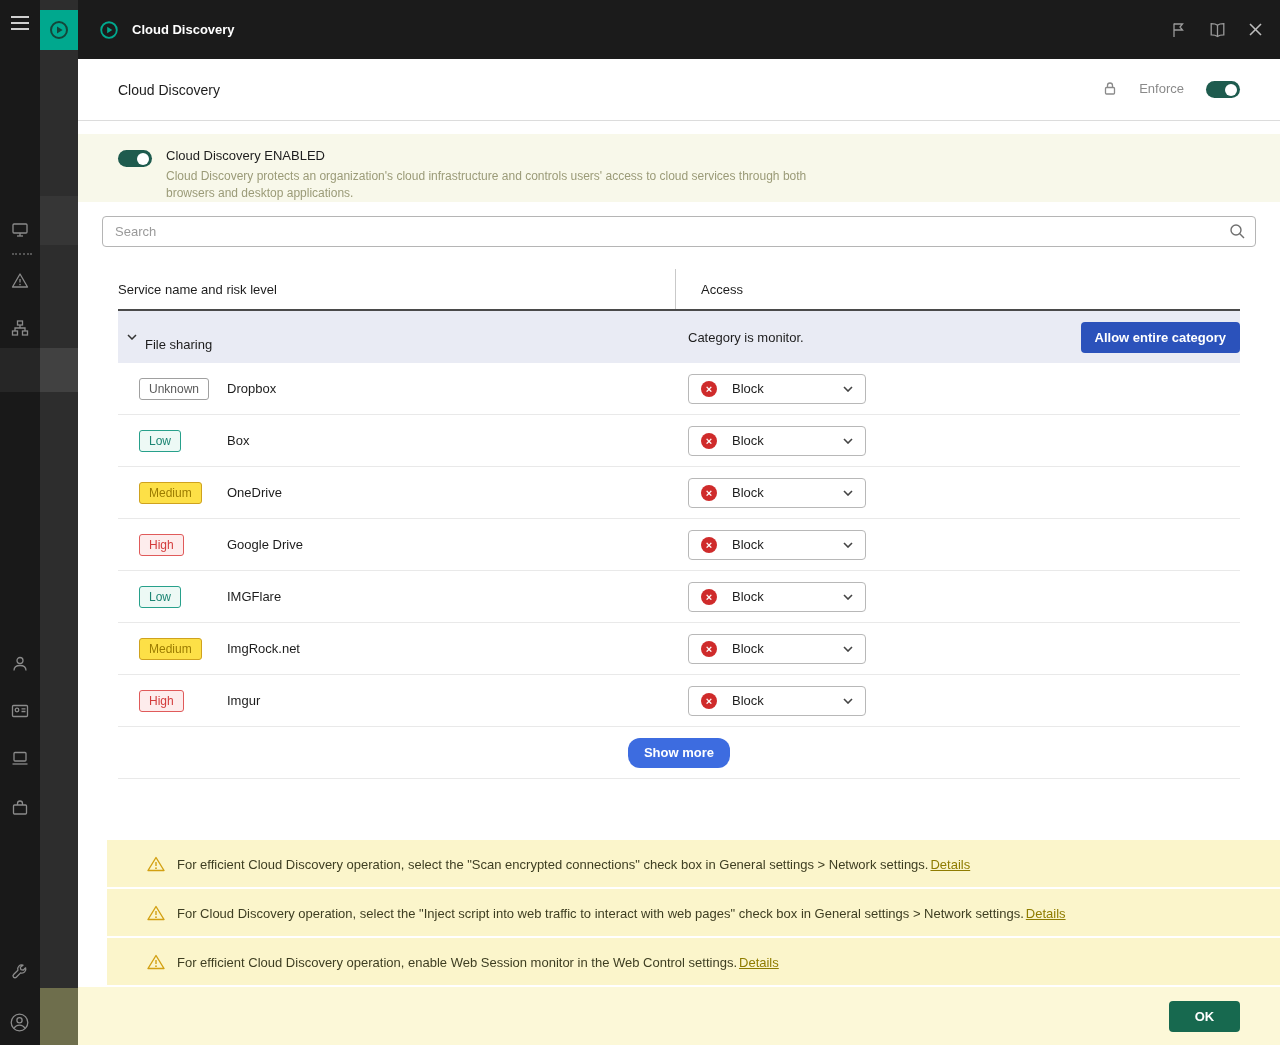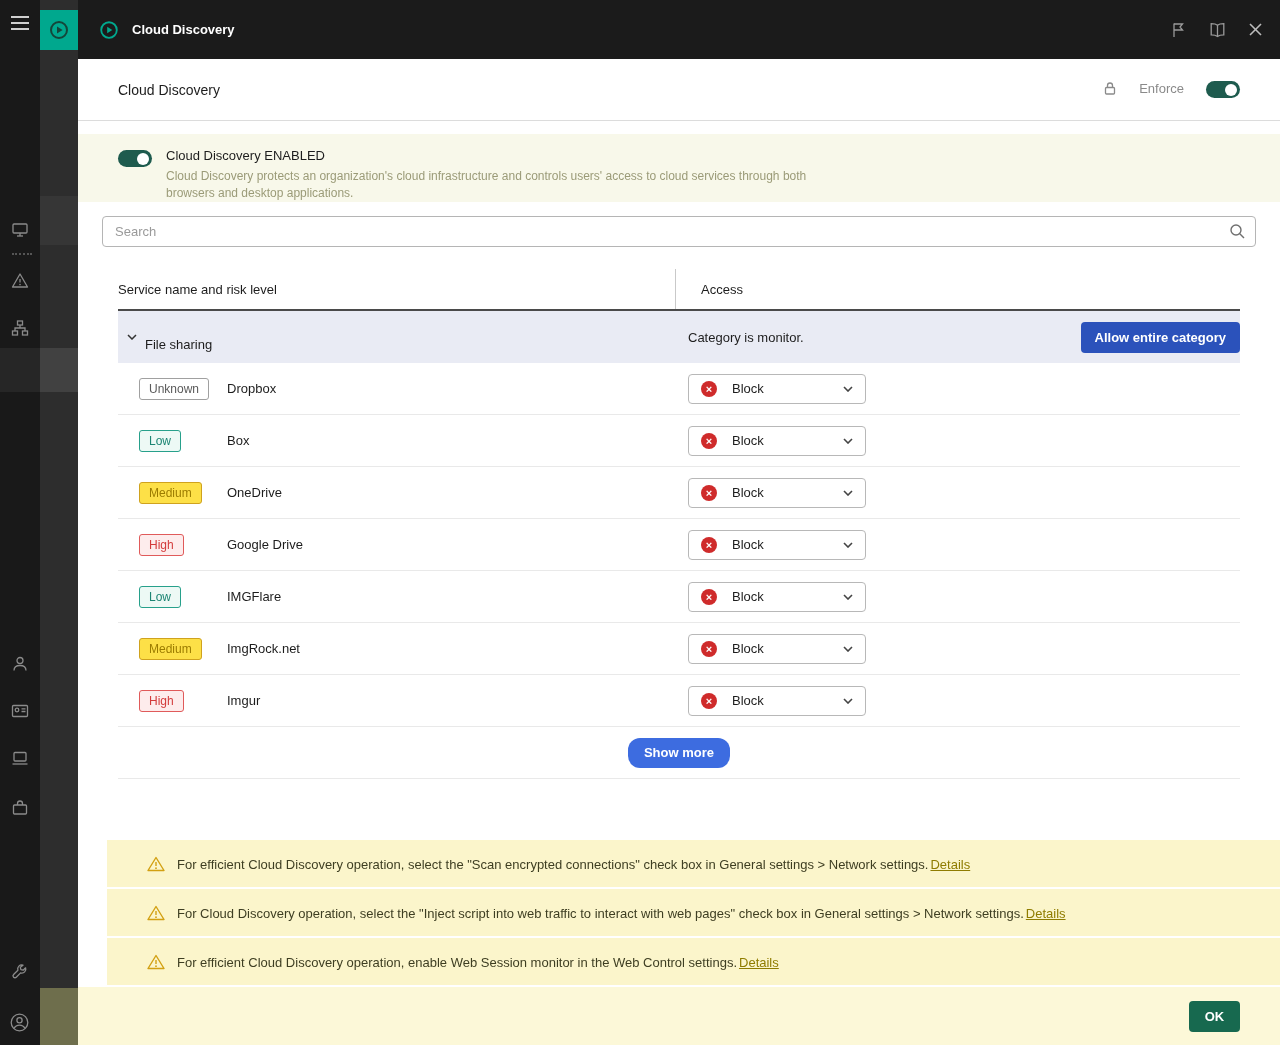--- a/index.html
+++ b/index.html
@@ -74,21 +74,21 @@
   .more-row { height:52px; display:flex; align-items:center; justify-content:center; border-bottom:1px solid #e9e9e9; }
   .show-more { height:30px; padding:0 16px; background:#3d6ce0; color:#fff; font-weight:700; font-size:13px; border:none; border-radius:12px; cursor:pointer; font-family:"Liberation Sans", sans-serif; }
 
   .spacer { flex:1; }
 
   .warn { height:49px; background:#fbf5cb; display:flex; align-items:center; padding:0 40px; gap:12px; flex:none; border-bottom:2px solid #fff;margin-left:29px; }
   .warn-text { font-size:13px; color:#3e3e22; }
   .warn-link { color:#8f7c00; text-decoration:underline; margin-left:2px; font-size:13px; cursor:pointer; }
 
   .footer { height:58px; background:#fcf8d8; display:flex; align-items:center; justify-content:flex-end; padding:0 40px; flex:none; }
-  .ok-btn { width:51px; height:31px; background:#17694f; color:#fff; font-weight:700; font-size:13px; border:none; border-radius:4px; cursor:pointer; font-family:"Liberation Sans", sans-serif; }
+  .ok-btn { width:71px; height:31px; background:#17694f; color:#fff; font-weight:700; font-size:13px; border:none; border-radius:4px; cursor:pointer; font-family:"Liberation Sans", sans-serif; }
 </style>
 </head>
 <body>
 
 <div class="app">
 
   <div class="rail">
     <span class="icon" style="top:16px">
       <svg width="18" height="14" viewBox="0 0 18 14">
           <g fill="#cfcfcf">

